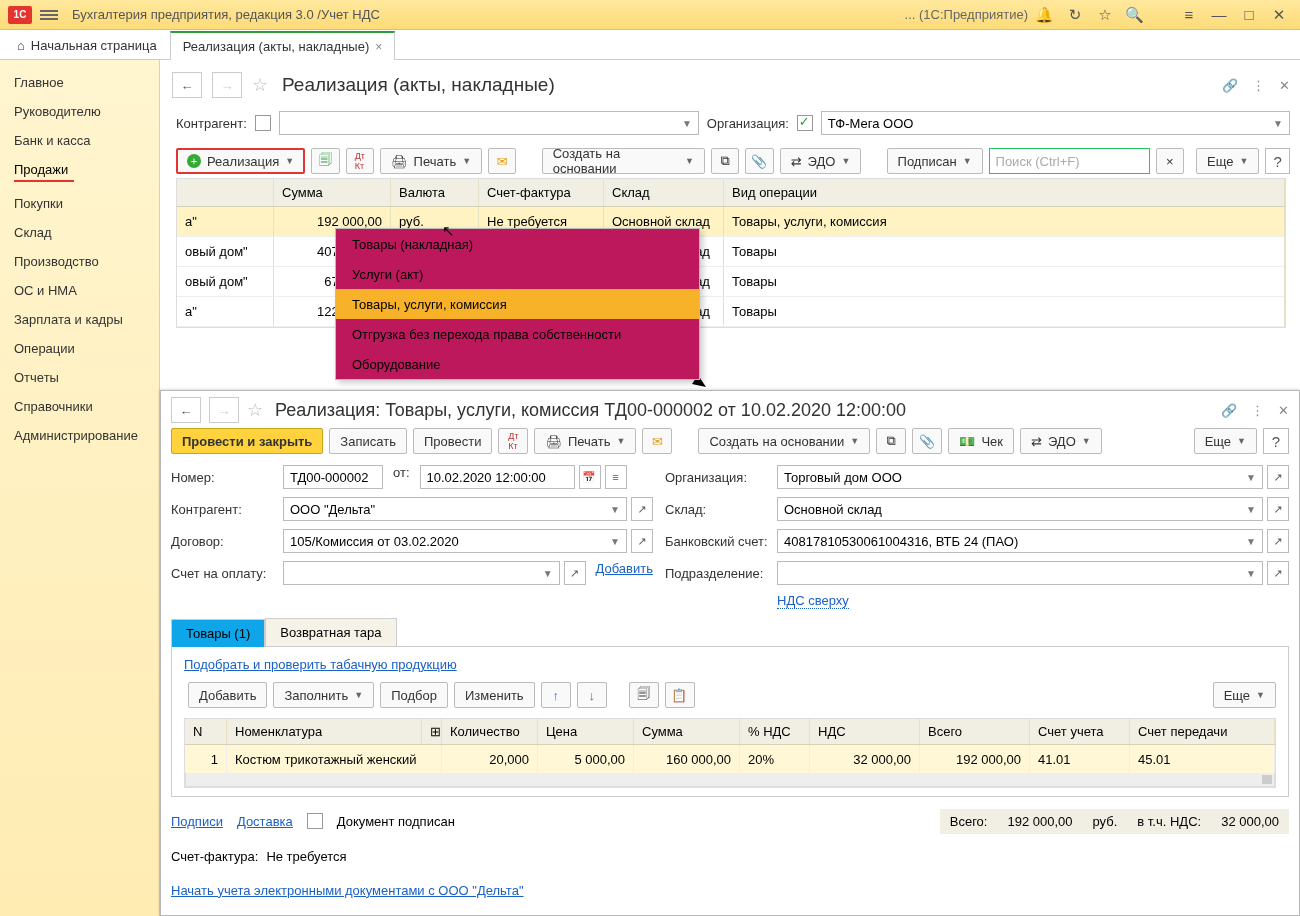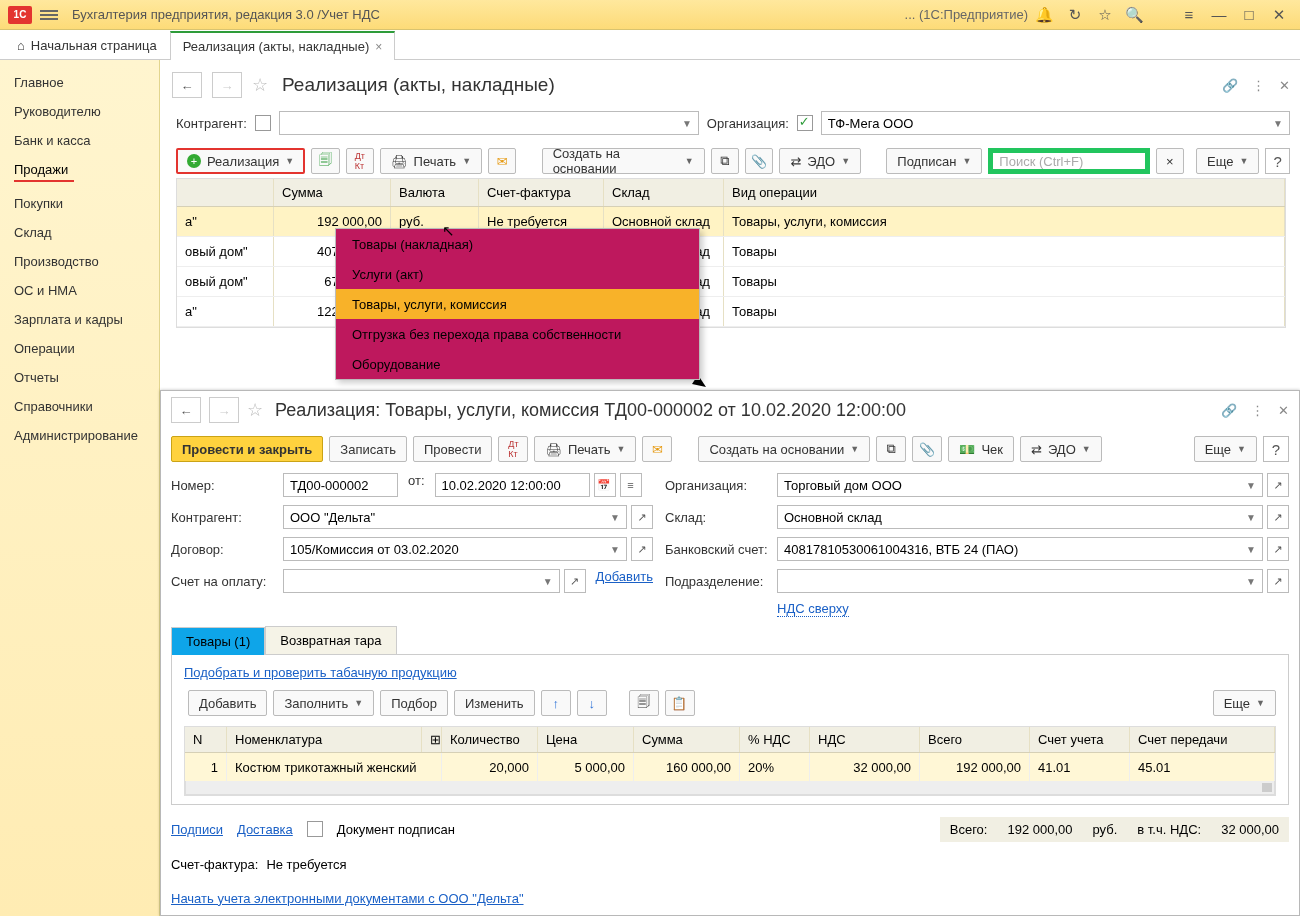--- a/index.html
+++ b/index.html
@@ -45,21 +45,21 @@
 .chk.on::after { content:"✓"; color: #2e9c3a; font-size: 13px; position: absolute; top:-2px; left:1px; }
 .combo { flex: 1; height: 24px; border: 1px solid #bbb; display: flex; align-items: center; padding: 0 6px; min-width: 40px; }
 .combo .dd { margin-left: auto; color: #777; font-size: 10px; }
 
 .toolbar-row { display: flex; align-items: center; gap: 6px; margin-top: 10px; height: 30px; padding-left: 4px; }
 .btn { height: 26px; border: 1px solid #bbb; background: #f9f9f9; padding: 0 10px; display: flex; align-items: center; gap: 6px; cursor: pointer; color: #333; border-radius: 2px; }
 .btn.icon-only { padding: 0; width: 30px; justify-content: center; }
 .btn .dd { font-size: 9px; color: #666; }
 .btn.red-outline { border: 2px solid #e3342f; padding: 0 9px; }
 .plus-ico { width: 14px; height: 14px; border-radius: 50%; background: #3a3; color: #fff; font-size: 11px; display: flex; align-items: center; justify-content: center; }
-.search-box { height: 26px; border: 5px solid #22c55e; background: #fff; width: 170px; display: flex; align-items: center; padding: 0 6px; color: #aaa; }
+.search-box { height: 26px; border: 1px solid #22c55e; background: #fff; width: 170px; display: flex; align-items: center; padding: 0 6px; color: #aaa; }
 .help-btn { width: 26px; height: 26px; border: 1px solid #bbb; display: flex; align-items: center; justify-content: center; font-size: 15px; color: #555; }
 
 
 .list-table { position: absolute; top: 108px; left: 4px; right: 4px; border: 1px solid #ddd; }
 .list-table .hdr { display: flex; background: #f1efe3; border-bottom: 1px solid #d6d0b6; height: 28px; align-items: center; }
 .list-table .hdr div, .list-row div { padding: 0 8px; border-right: 1px solid #e6e0c4; height: 100%; display: flex; align-items: center; }
 .list-row { display: flex; height: 30px; border-bottom: 1px solid #eee; }
 .list-row.sel { background: #fff3c4; }
 .c-sum { justify-content: flex-end; }
 .c-red { color: #c0392b; }
@@ -69,21 +69,21 @@
 .dd-menu-item { height: 30px; display: flex; align-items: center; padding: 0 16px; cursor: pointer; }
 .dd-menu-item.hl { background: #f8b229; }
 .cursor-img { position:absolute; top:162px; left:282px; font-size:15px; z-index:25; color:#000;}
 .dashed-arrow { position:absolute; top:172px; left:296px; width:260px; height:160px; z-index:19; }
 
 
 .doc { position: absolute; top: 330px; left: 0px; right: 0px; bottom: 0; border: 1px solid #b8b8b8; background: #fff; box-shadow: 0 0 3px rgba(0,0,0,.25); padding: 4px 10px 6px; overflow:hidden;}
 .doc-head { display:flex; align-items:center; gap:8px; height:30px;}
 .doc-title { font-size:18px; color:#333; }
 .doc-head .head-right{ font-size:15px;}
-.doc-toolbar { display:flex; align-items:center; gap:6px; height:32px; margin-top:8px;}
+.doc-toolbar { display:flex; align-items:center; gap:6px; height:32px; margin-top:0;}
 .btn.primary { background:#ffd23e; border-color:#caa316; font-weight:bold; color:#333; }
 
 .form-grid { margin-top:8px; display:grid; grid-template-columns: 100px 370px 100px 1fr; column-gap:12px; row-gap:8px; align-items:center;}
 .form-grid .lbl{ color:#333;}
 .inputbox { height:24px; border:1px solid #bbb; display:flex; align-items:center; padding:0 6px; background:#fff;}
 .inputbox .dd{ margin-left:auto; color:#777; font-size:10px;}
 .split { display:flex; gap:4px;}
 .tiny-btn { width:22px; height:24px; border:1px solid #bbb; display:flex; align-items:center; justify-content:center; font-size:11px; color:#555;}
 .link { color:#1a60c6; text-decoration:underline; cursor:pointer;}
 .link.dot { border-bottom:1px dotted #1a60c6; text-decoration:none;}
@@ -338,21 +338,21 @@
         <div class="btn">
             <span>Еще</span>
             <span class="dd">▼</span>
           </div>
         <div class="help-btn">?</div>
       </div>
 
       <div class="form-grid">
         <span class="lbl">Номер:</span>
         <div class="split">
-          <div class="inputbox" style="width:115px">
+          <div class="inputbox" style="width:100px">
               <span>ТД00-000002</span>
             </div>
           <span class="ot-label">от:</span>
           <div class="inputbox" style="width:155px">
               <span>10.02.2020 12:00:00</span>
             </div>
           <div class="tiny-btn">📅</div>
           <div class="tiny-btn">≡</div>
         </div>
         <span class="lbl">Организация:</span>

